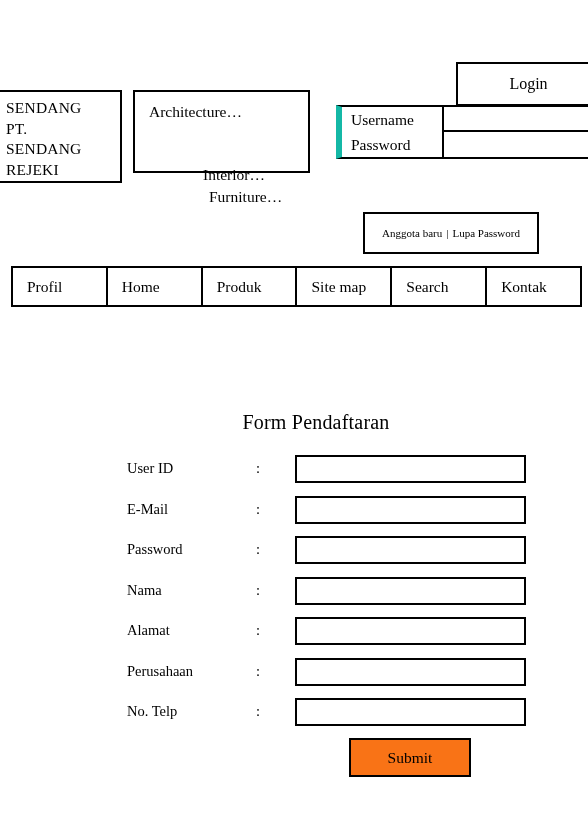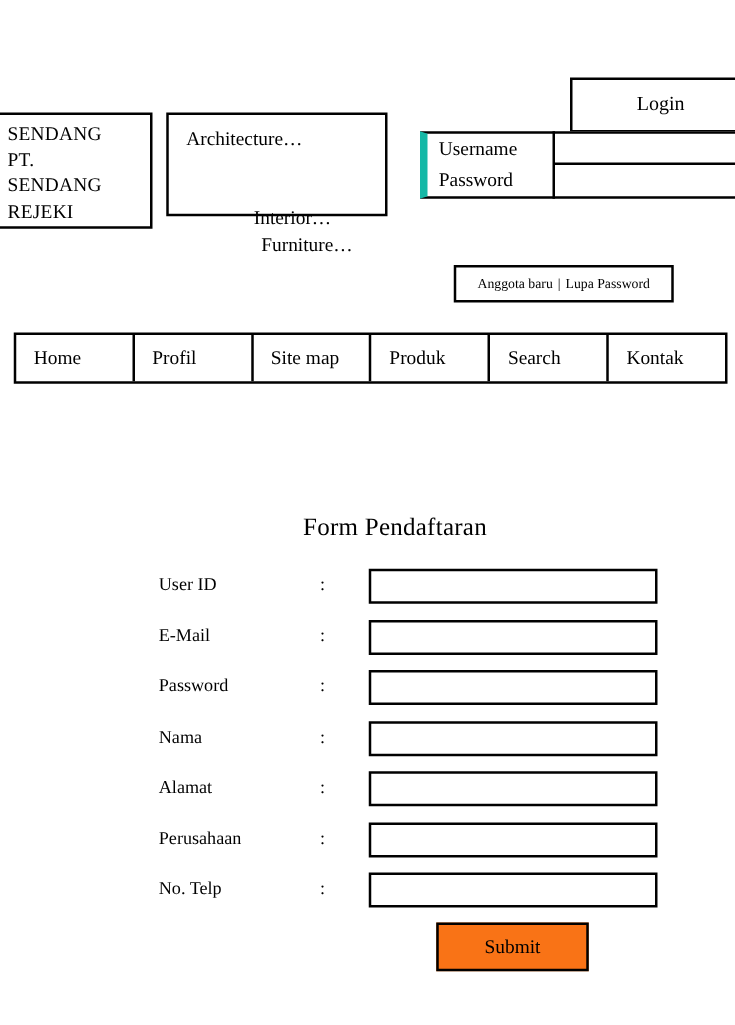--- a/index.html
+++ b/index.html
@@ -97,21 +97,21 @@
   }
   #login-table .lrow-first .lcell-label { border-top: 2px solid #000; }
   #login-table .lrow-last .lcell-label { border-bottom: 2px solid #000; }
   #login-table .lrow-last .lcell-input { border-top: 0; }
 
   
   #member-links-box {
     left: 363px;
     top: 212px;
     width: 176px;
-    height: 30px;
+    height: 42px;
     border: 2px solid #000;
     background: #fff;
     display: flex;
     align-items: center;
     justify-content: center;
     font-size: 11px;
   }
   #member-links-box .mlink { white-space: nowrap; }
   #member-links-box .msep { padding: 0 4px; }
 
@@ -225,24 +225,24 @@
   </div>
 </div>
 
 <div class="abs" id="member-links-box">
   <span class="mlink">Anggota baru</span>
   <span class="msep">|</span>
   <span class="mlink">Lupa Password</span>
 </div>
 
 <div class="abs" id="nav-bar">
+  <div class="nav-cell">Profil</div>
   <div class="nav-cell">Home</div>
-  <div class="nav-cell">Profil</div>
+  <div class="nav-cell">Produk</div>
   <div class="nav-cell">Site map</div>
-  <div class="nav-cell">Produk</div>
   <div class="nav-cell">Search</div>
   <div class="nav-cell">Kontak</div>
 </div>
 
 <div class="abs" id="form-title">Form Pendaftaran</div>
 
 <div class="abs" id="form-rows">
 
   <div class="form-row">
     <span class="f-label">User ID</span>

